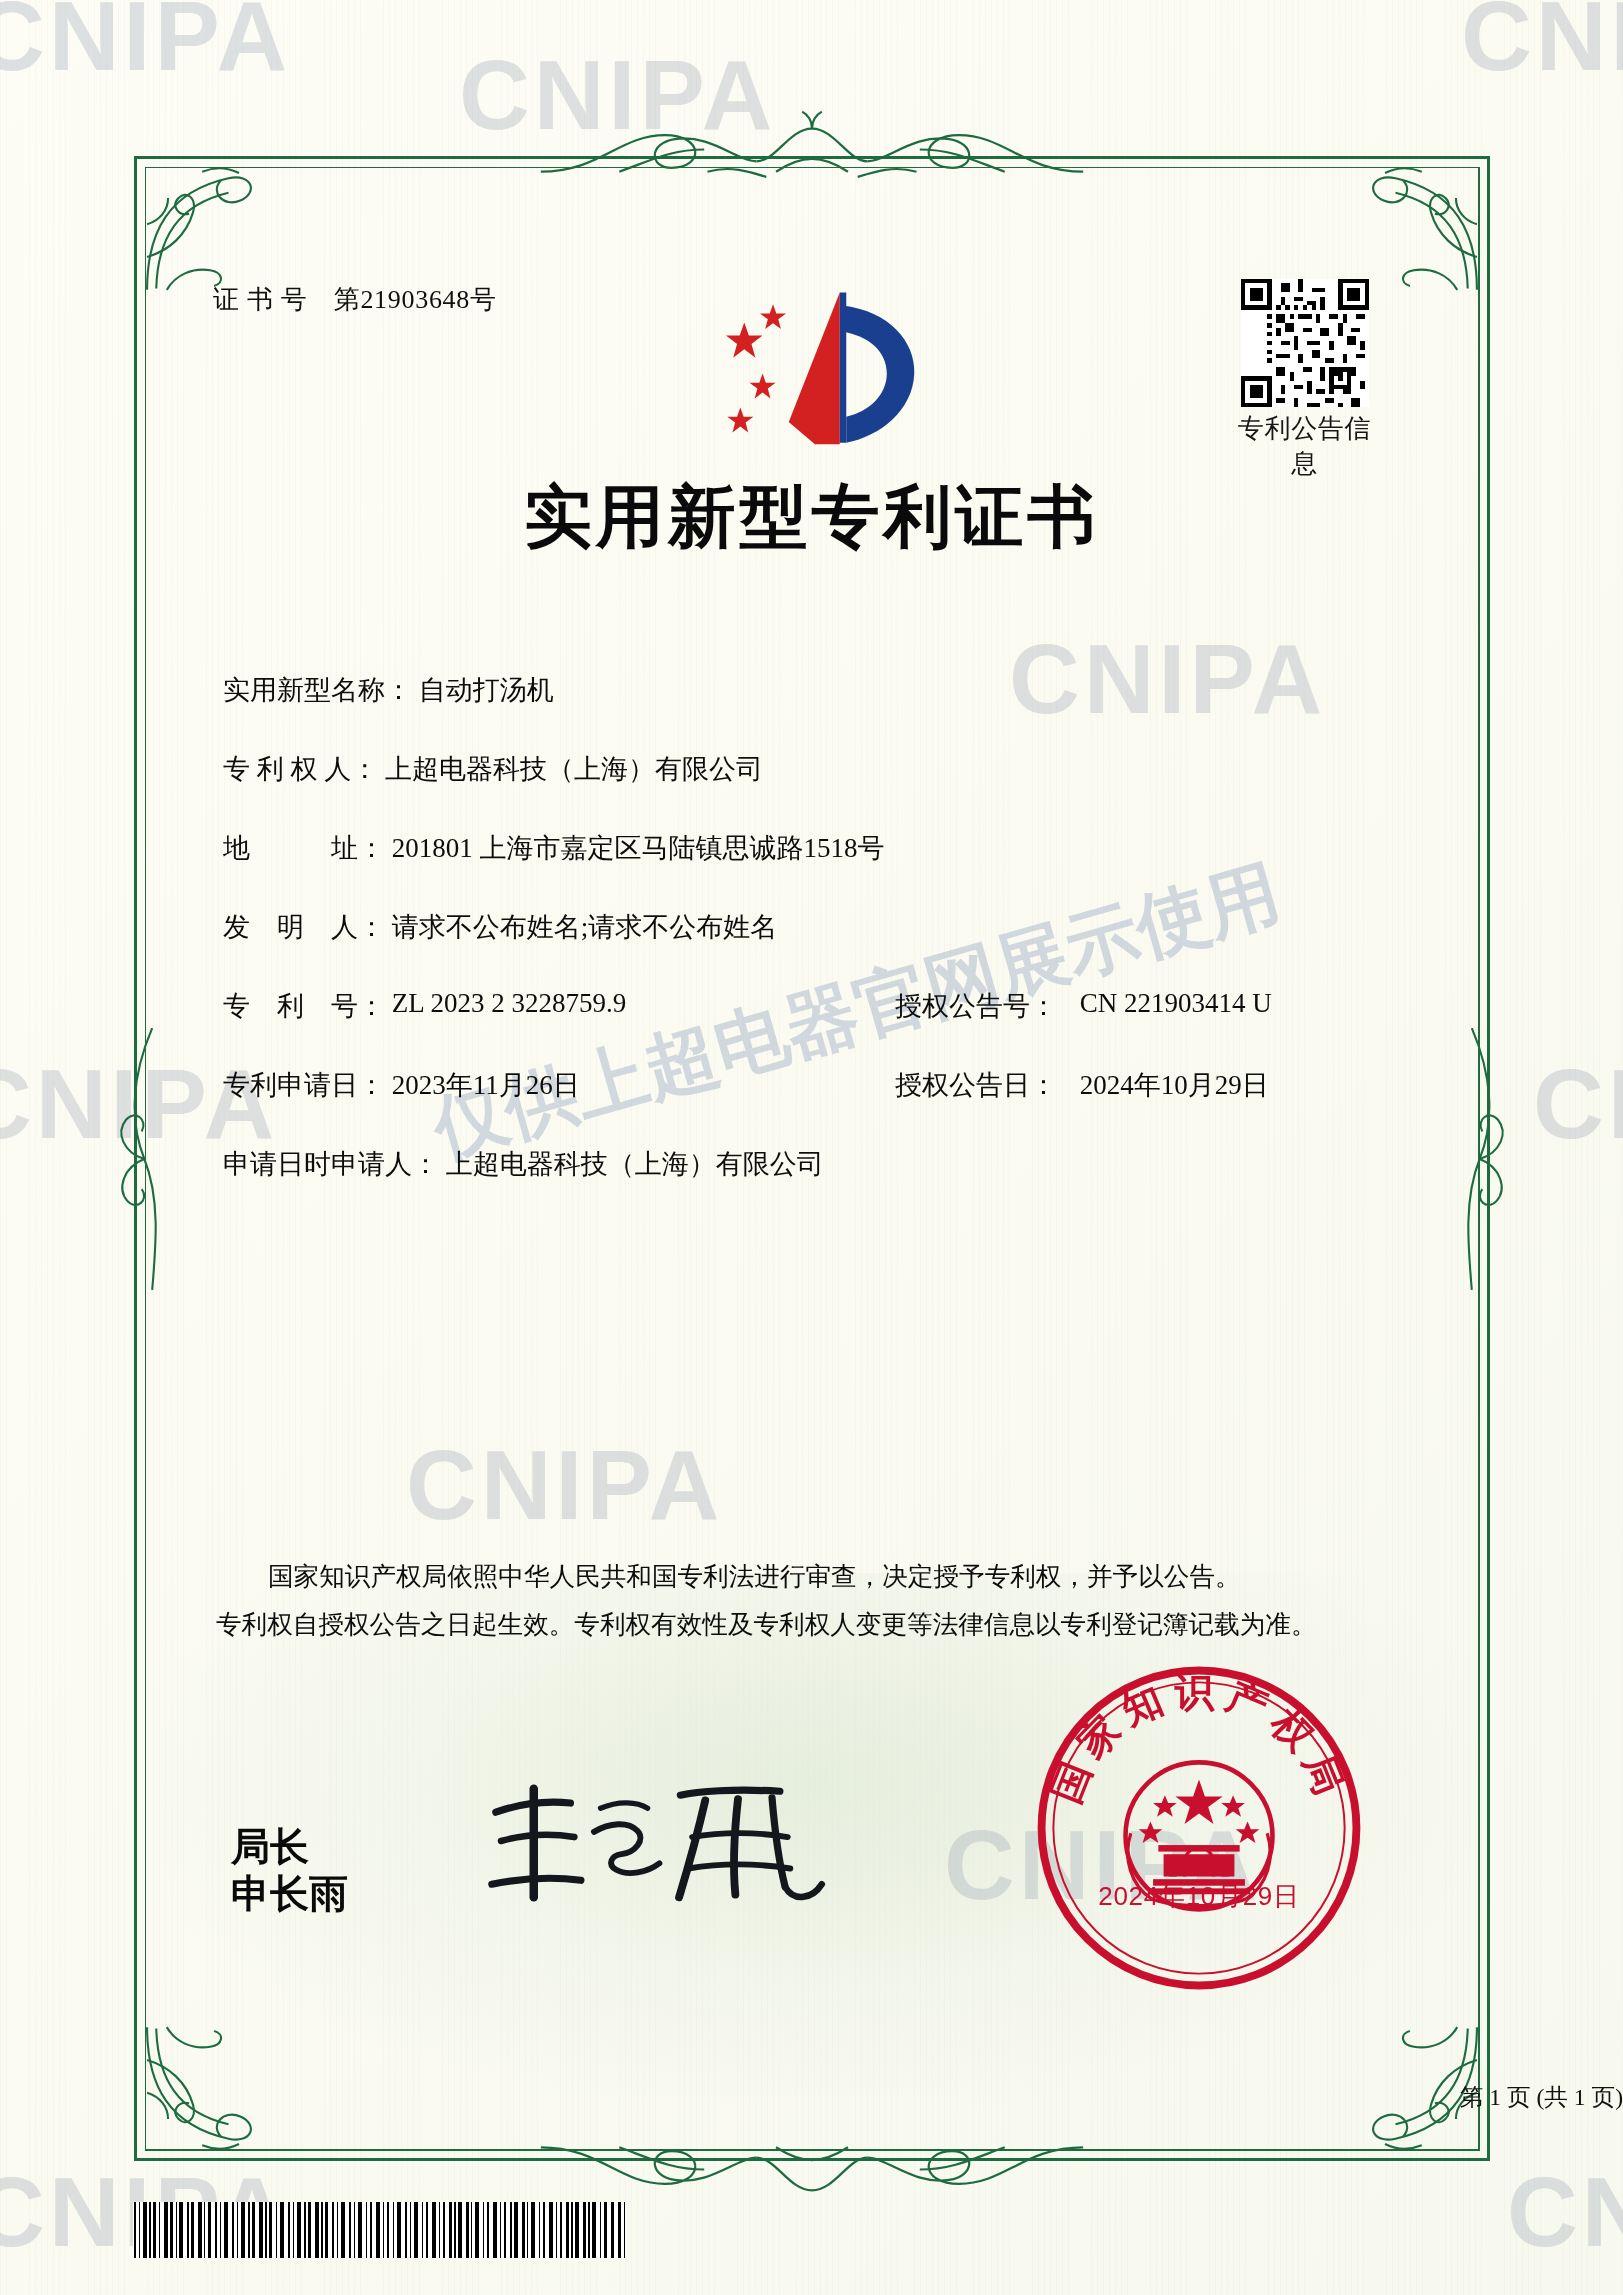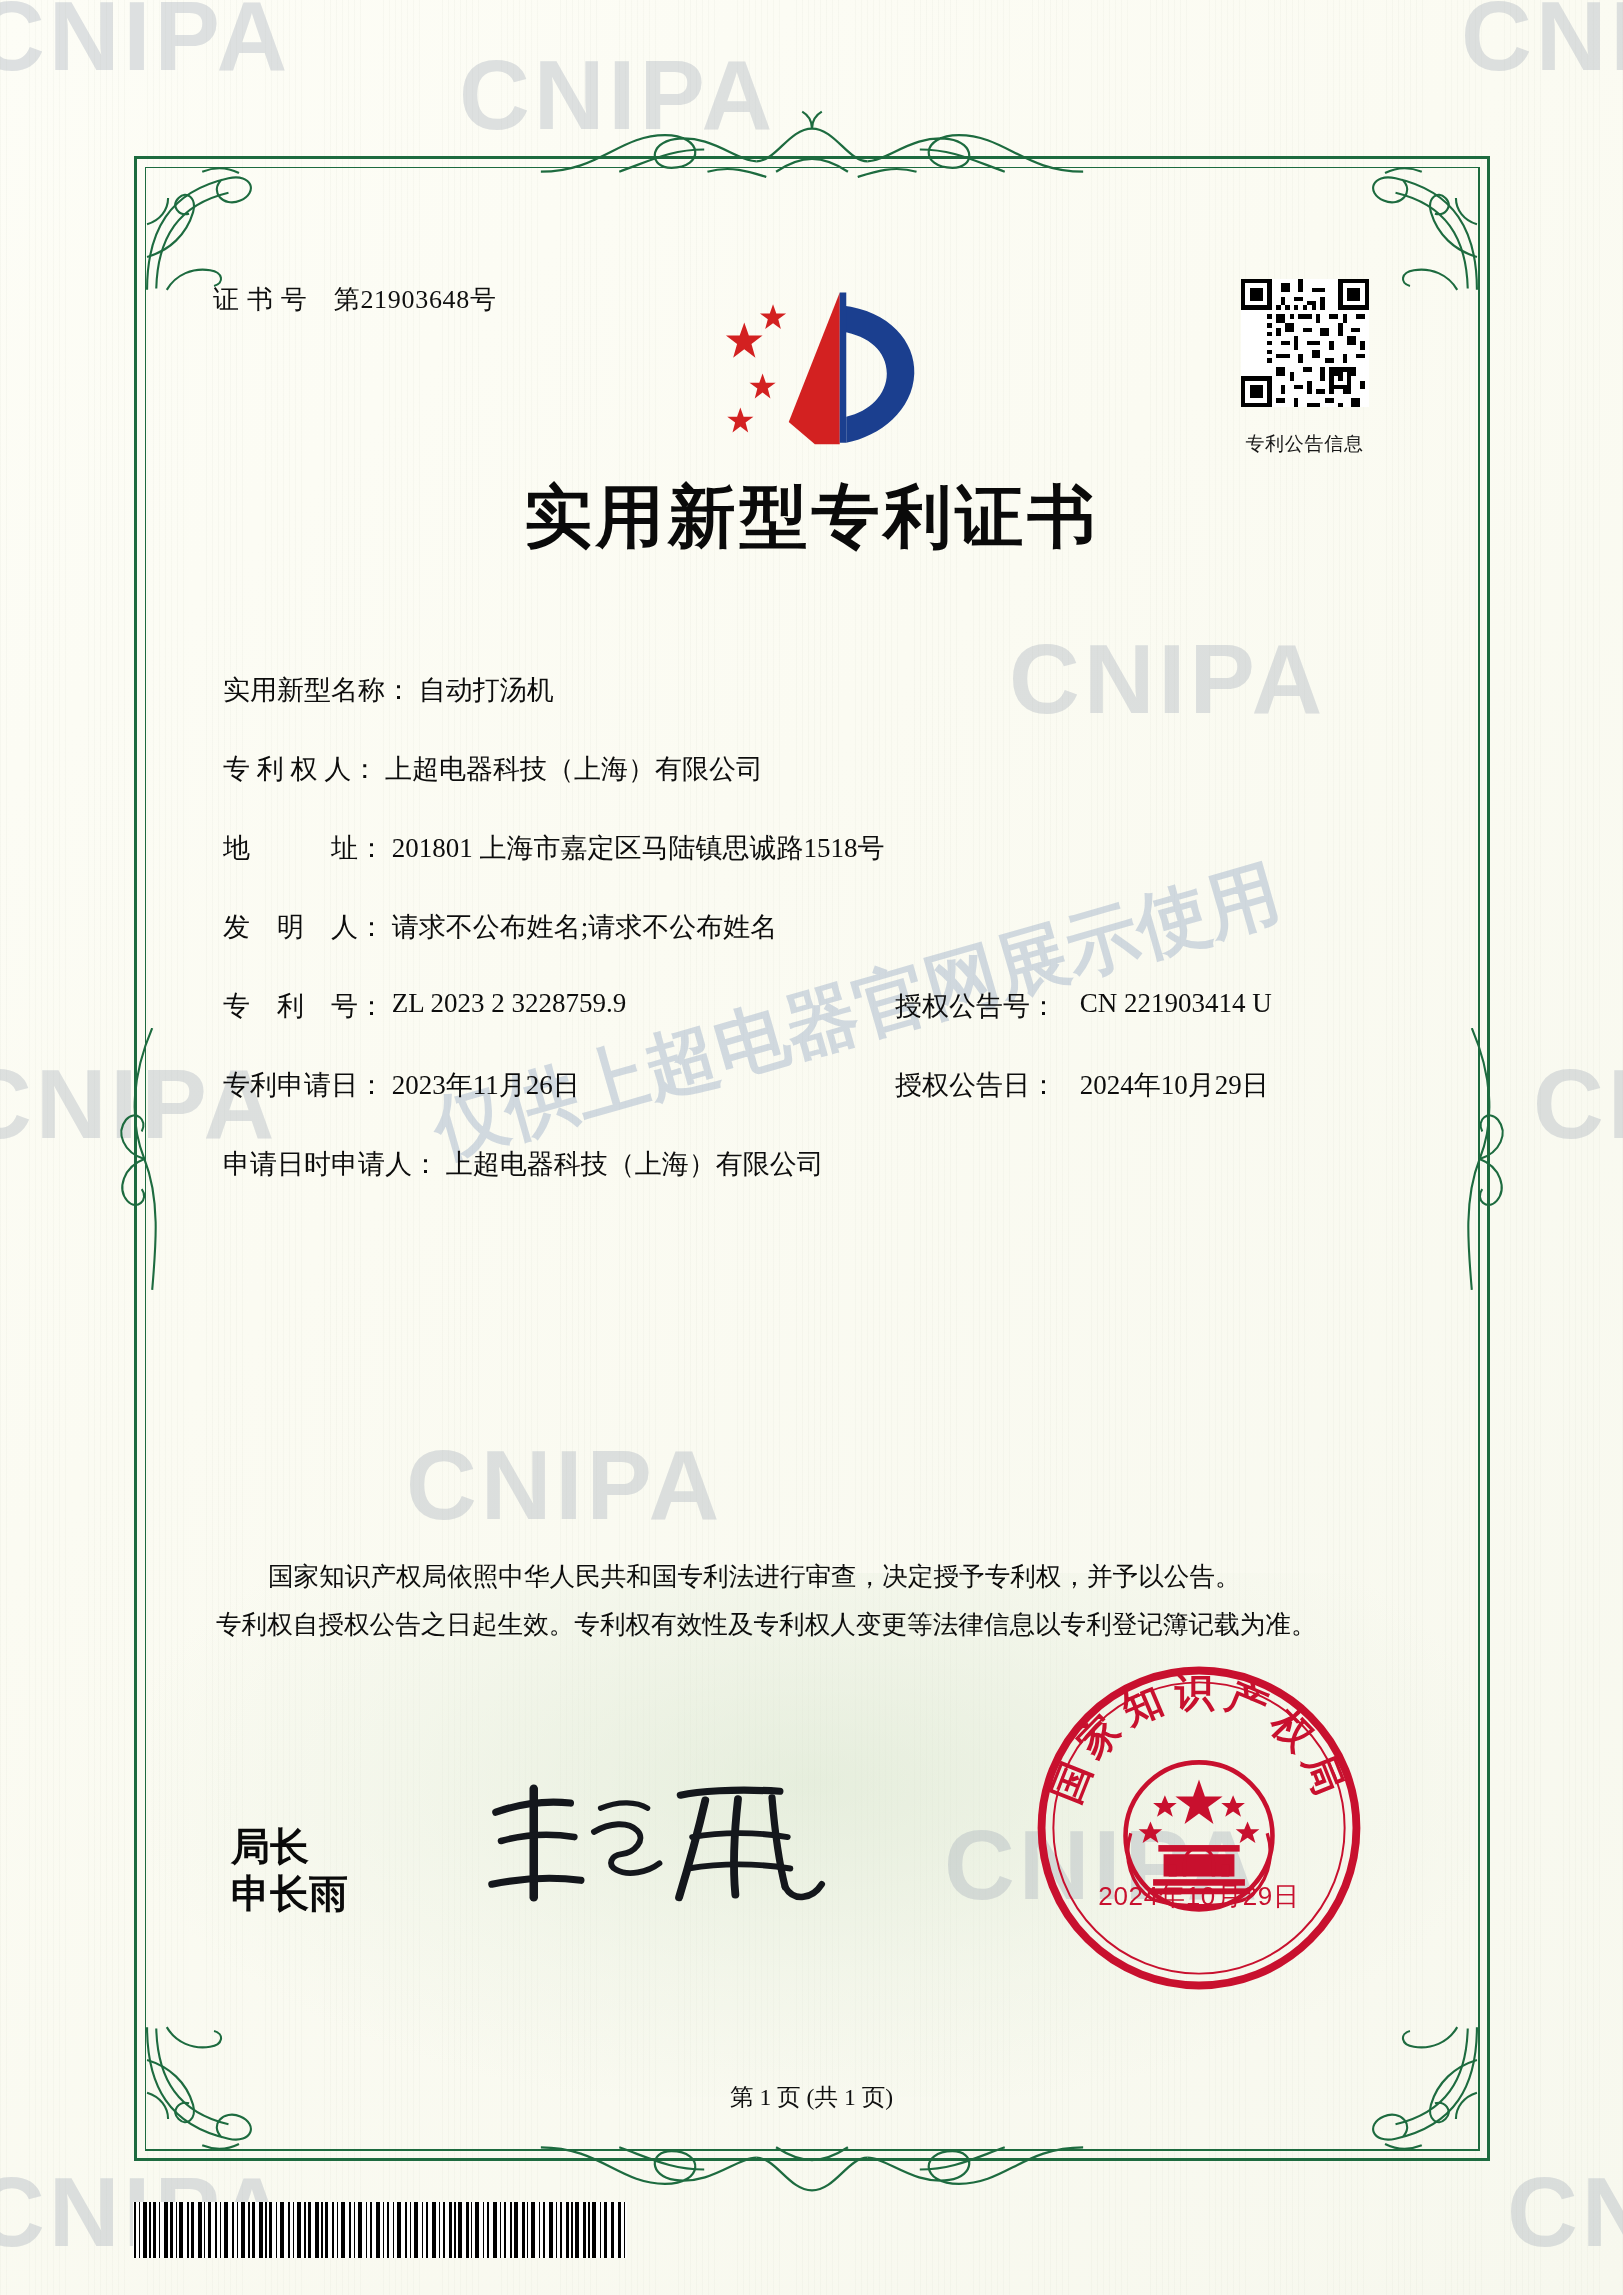--- a/index.html
+++ b/index.html
@@ -113,22 +113,22 @@
     width: 151px;
     text-align: center;
   }
   #qr-code {
     width: 128px;
     height: 128px;
     margin: 0 auto;
     background: #ffffff;
   }
   #qr-caption {
-    margin-top: 22px;
-    font-size: 19px;
+    margin-top: 2px;
+    font-size: 26px;
     color: #161616;
     letter-spacing: 0.7px;
   }
 
   #main-title {
     position: absolute;
     left: 0;
     right: 0;
     top: 472px;
     text-align: center;
@@ -220,21 +220,21 @@
     font-family: "Liberation Sans", sans-serif;
     letter-spacing: 0.7px;
   }
 
   
   #page-footer {
     position: absolute;
     left: 0;
     right: 0;
     top: 2081px;
-    text-align: center;
+    text-align: right;
     font-size: 23.6px;
     color: #101010;
   }
 
   #barcode {
     position: absolute;
     left: 131px;
     top: 2202px;
     width: 498px;
     height: 56px;

